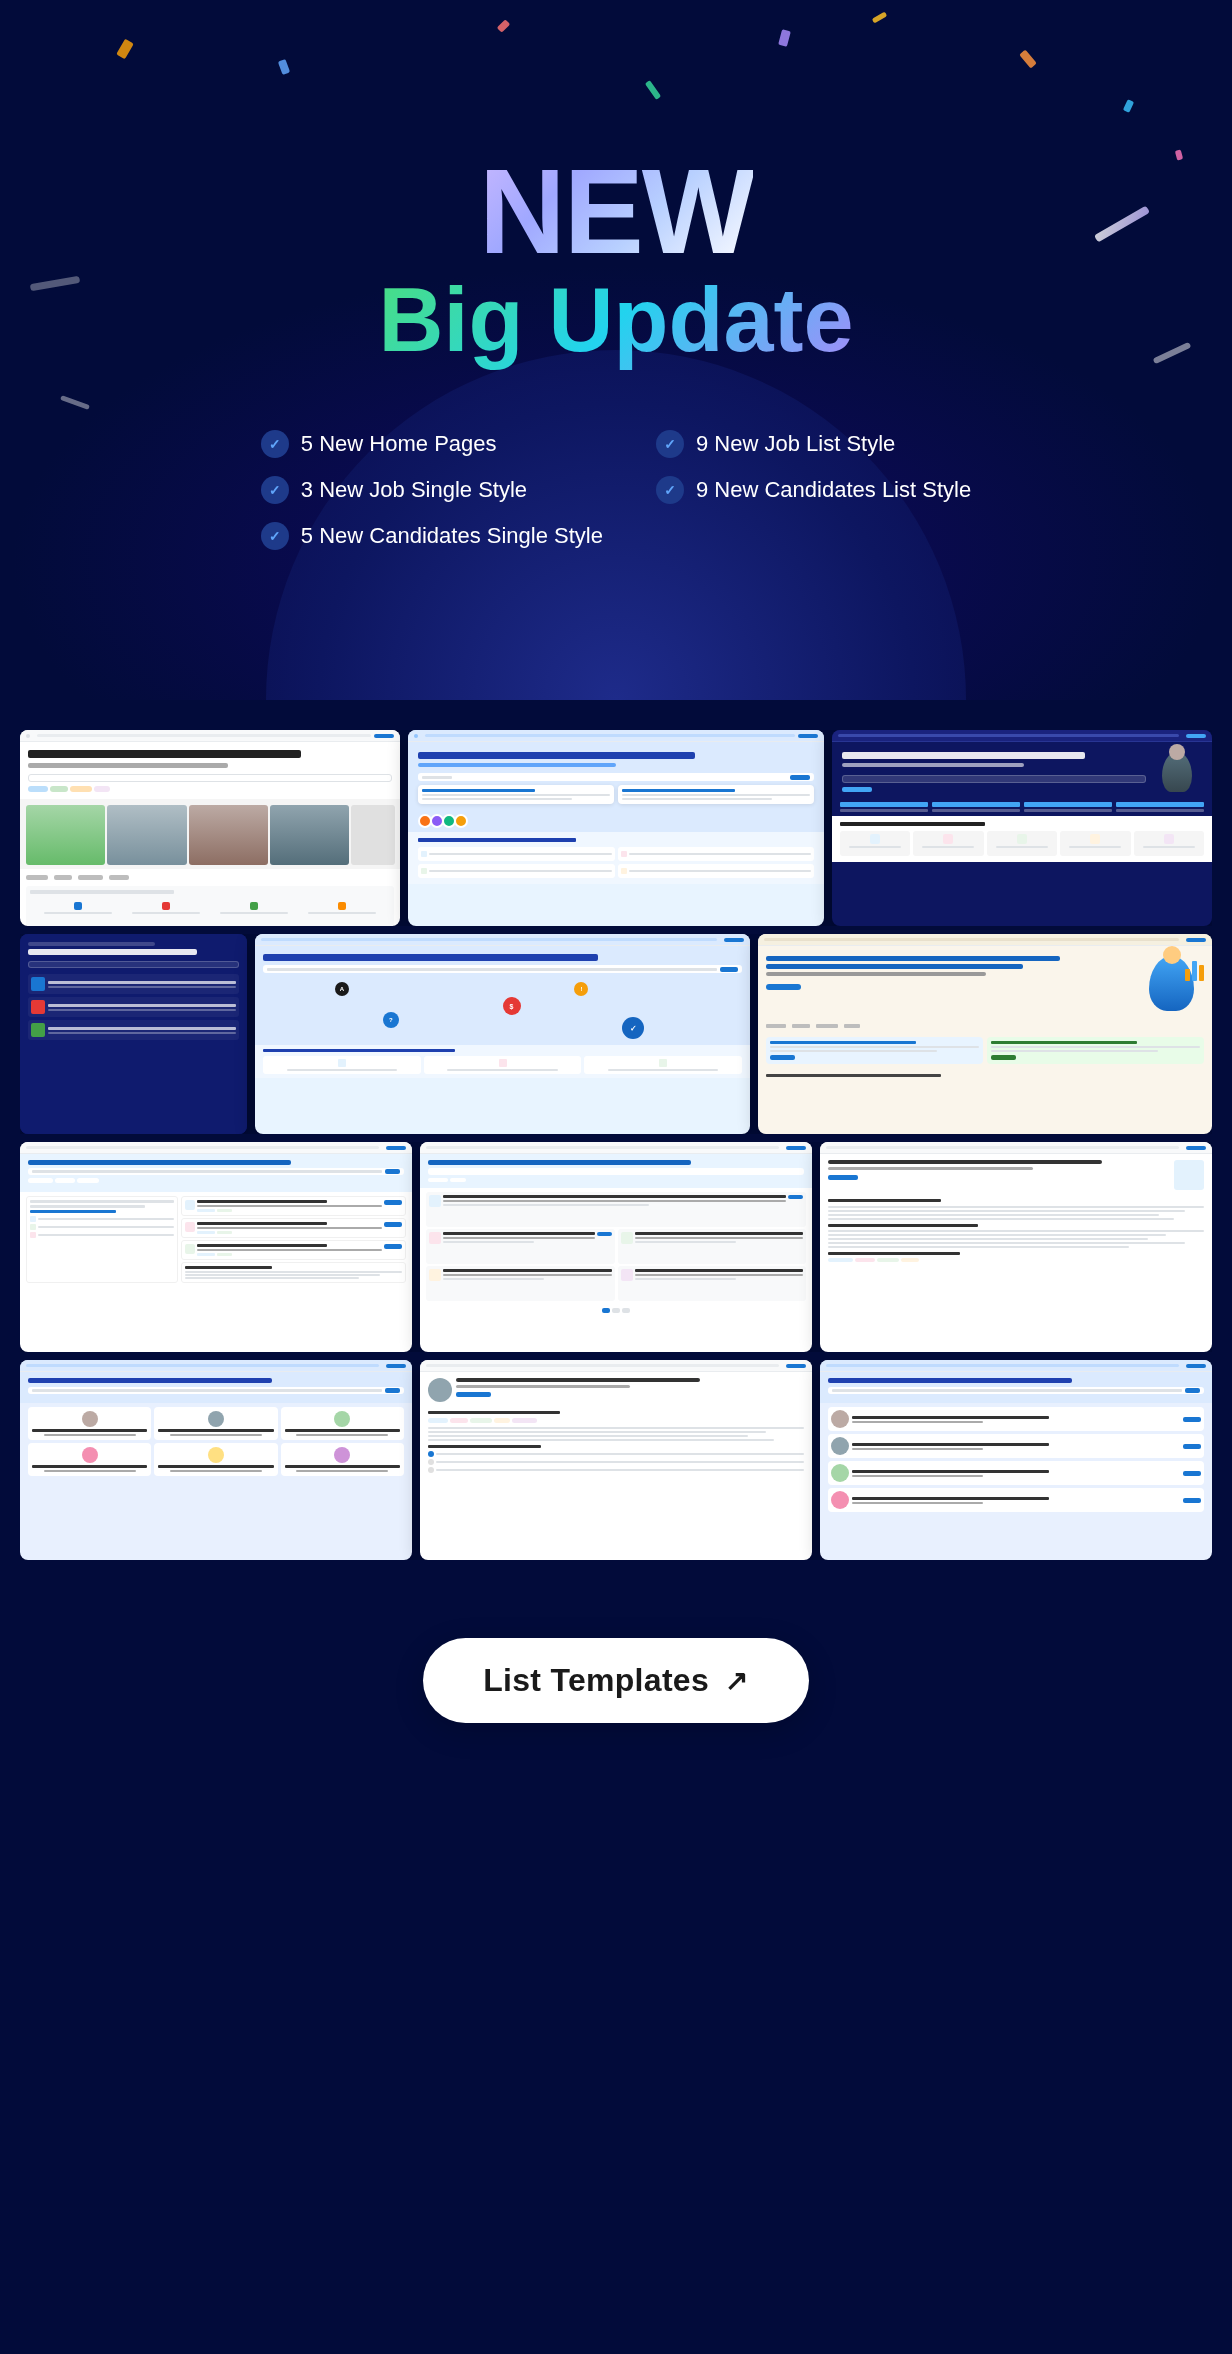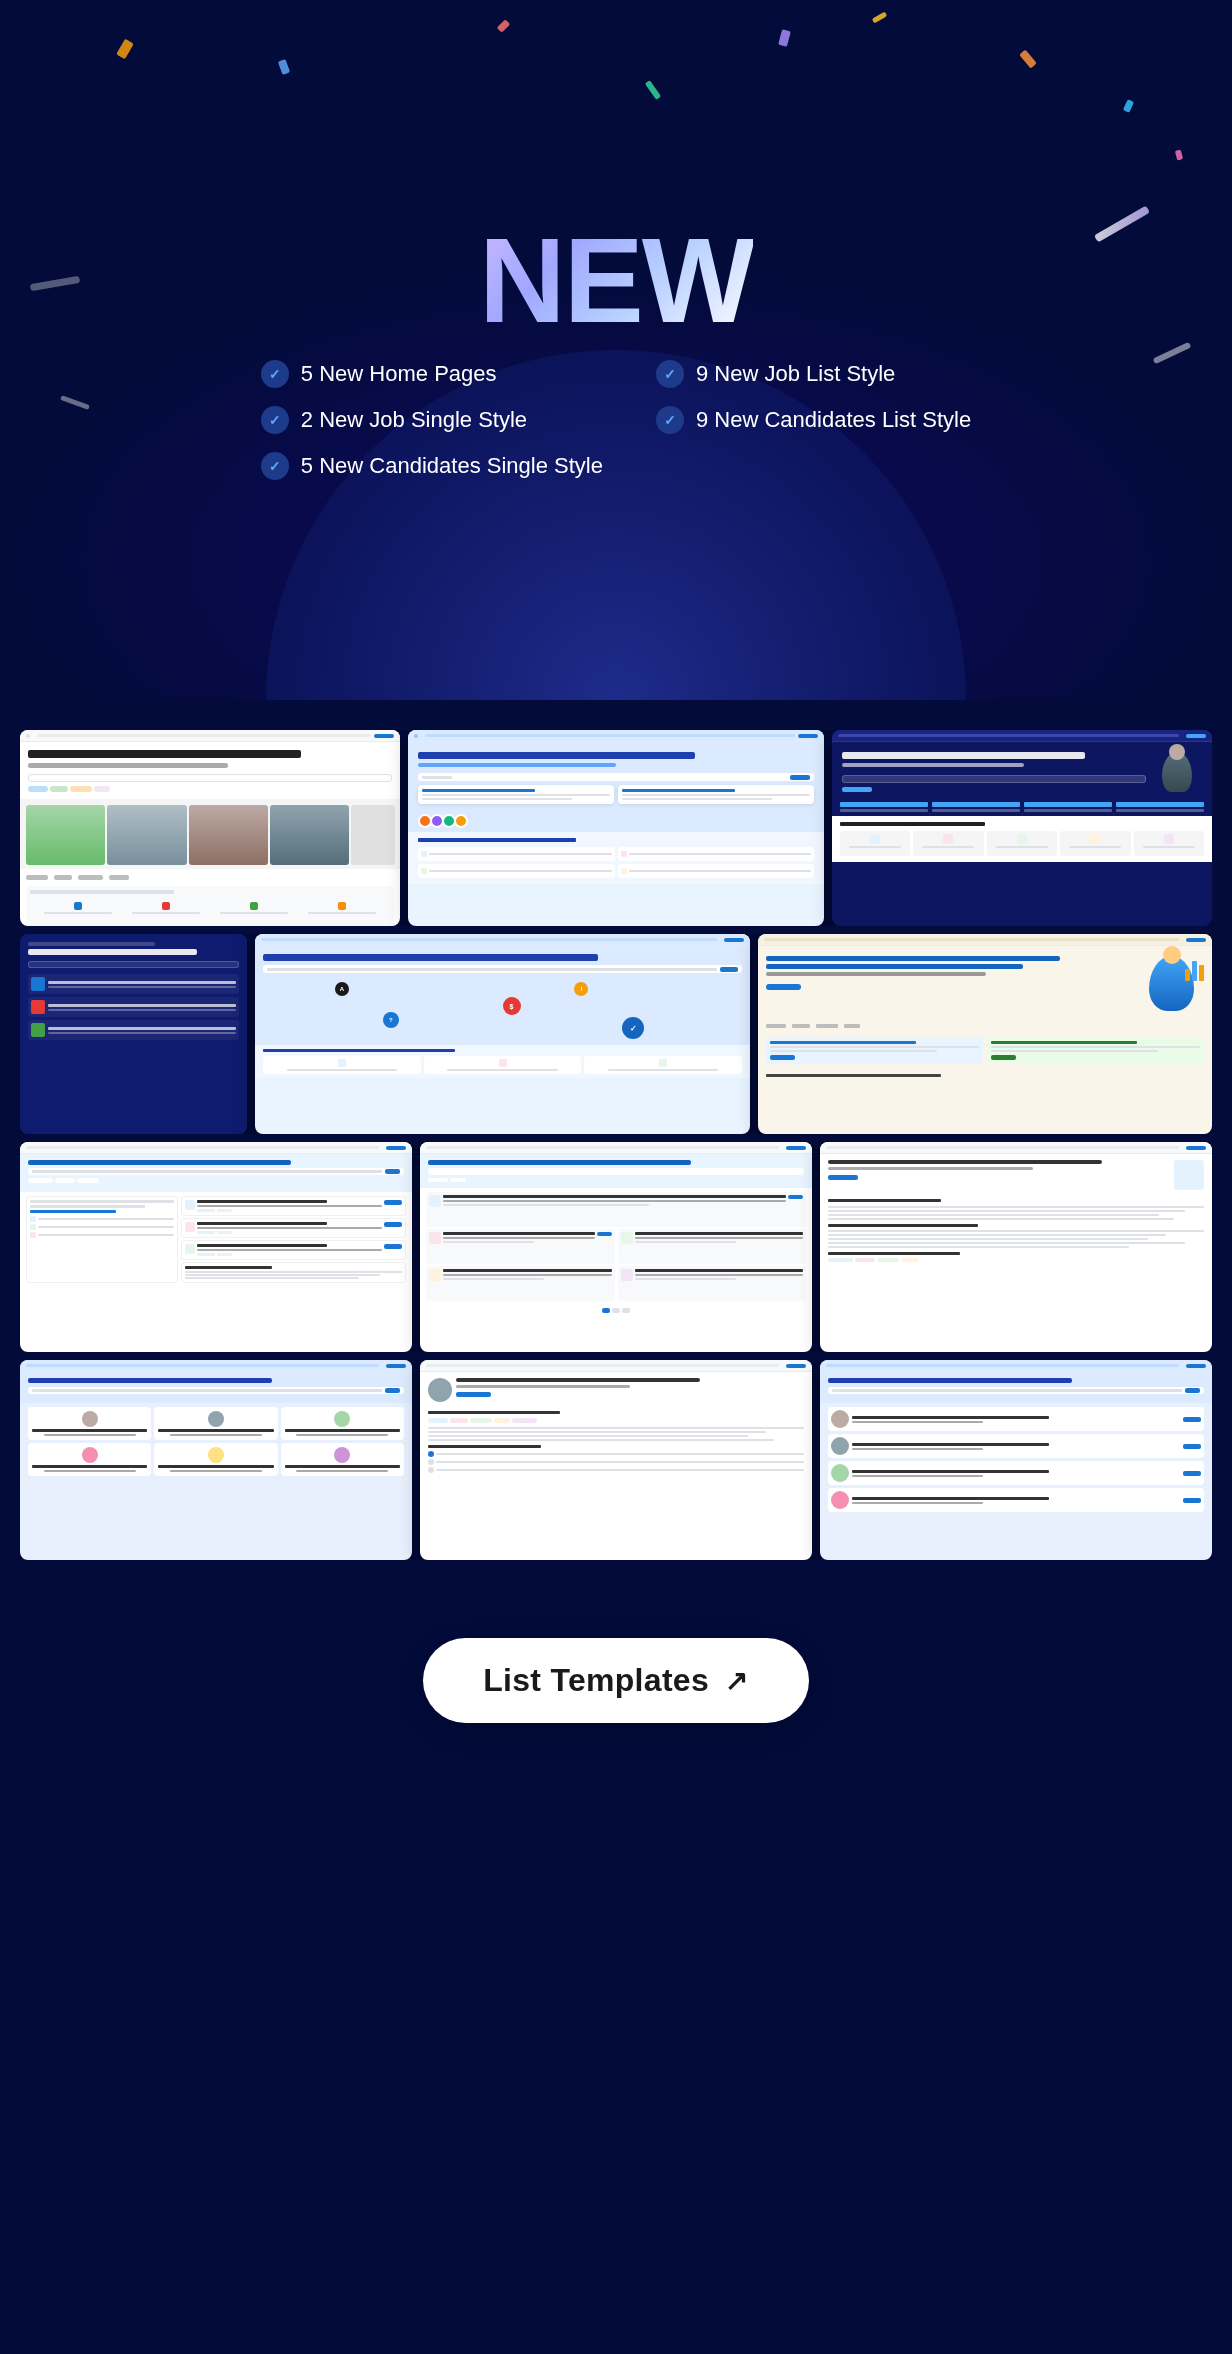--- a/index.html
+++ b/index.html
@@ -287,33 +287,34 @@
 
   <div class="deco-slash" style="width:60px;height:8px;top:220px;right:80px;transform:rotate(-30deg);background:linear-gradient(135deg,#fff,#c4b5fd);"></div>
   <div class="deco-slash" style="width:40px;height:6px;top:350px;right:40px;transform:rotate(-25deg);background:rgba(255,255,255,0.6);"></div>
   <div class="deco-slash" style="width:30px;height:5px;top:400px;left:60px;transform:rotate(20deg);background:rgba(255,255,255,0.5);"></div>
   <div class="deco-slash" style="width:50px;height:7px;top:280px;left:30px;transform:rotate(-10deg);background:rgba(255,255,255,0.4);"></div>
 
   <div class="hero-semicircle"></div>
 
   <h1 class="hero-title-new">NEW</h1>
 
+  <h2 class="hero-title-big-update">Big Update</h2>
 
   <div class="features-list">
     <div class="feature-item">
       <div class="feature-check"></div>
       <span>5 New Home Pages</span>
     </div>
     <div class="feature-item">
       <div class="feature-check"></div>
       <span>9 New Job List Style</span>
     </div>
     <div class="feature-item">
       <div class="feature-check"></div>
-      <span>2 New Job Single Style</span>
+      <span>3 New Job Single Style</span>
     </div>
     <div class="feature-item">
       <div class="feature-check"></div>
       <span>9 New Candidates List Style</span>
     </div>
     <div class="feature-item feature-full-row">
       <div class="feature-check"></div>
       <span>5 New Candidates Single Style</span>
     </div>
   </div>

